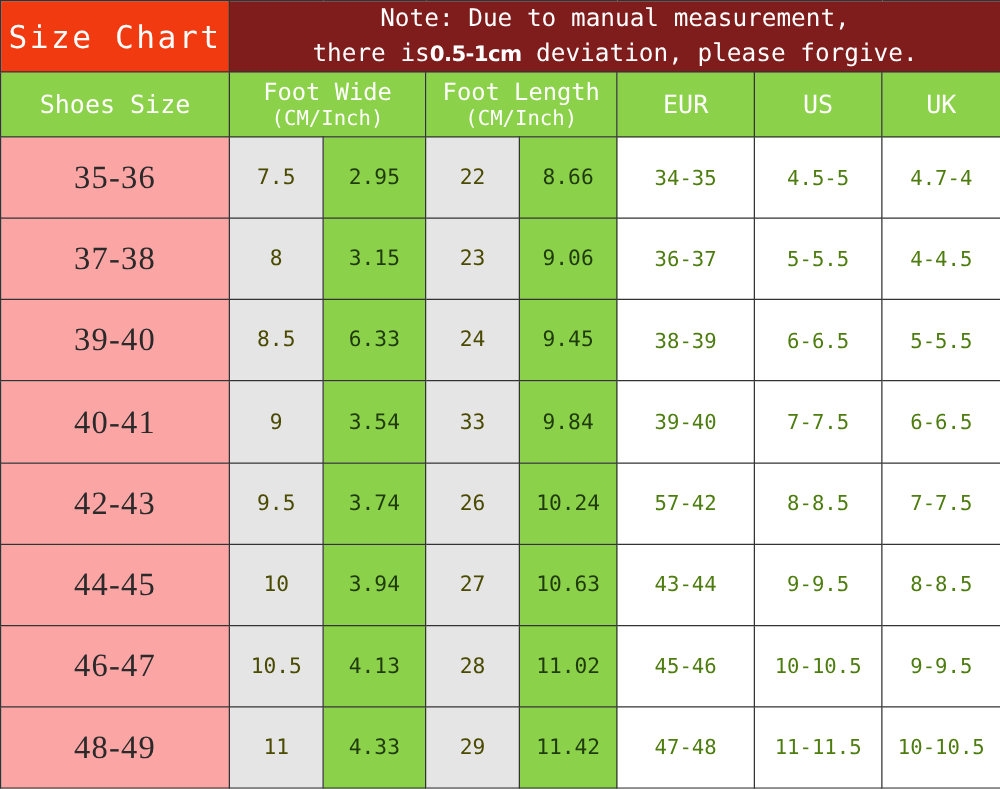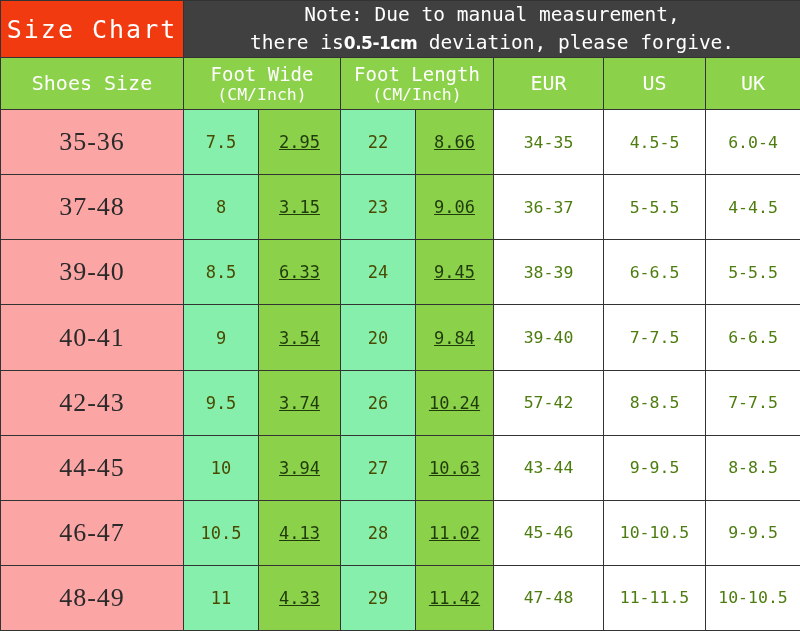--- a/index.html
+++ b/index.html
@@ -47,21 +47,21 @@
     background: #f23a10;
     color: #ffffff;
     font-family: "DejaVu Sans Mono", "Liberation Mono", monospace;
     font-size: 25px;
     letter-spacing: 2px;
     border-color: #f23a10;
     border-bottom-color: #333333;
   }
 
   td.note-cell {
-    background: #404040;
+    background: #7f1d1d;
     color: #ffffff;
     font-family: "DejaVu Sans Mono", "Liberation Mono", monospace;
     font-size: 19.5px;
     line-height: 1.42;
     border-color: #f23a10;
     border-bottom-color: #333333;
     padding: 0 6px;
   }
   .note-line { display: block; white-space: nowrap; }
   .note-em {
@@ -89,33 +89,32 @@
   
   tr.data-row { height: 64px; }
 
   td.size-cell {
     background: #fca5a5;
     color: #2a2a2a;
     font-size: 26px;
     letter-spacing: 1px;
   }
   td.cm-cell {
-    background: #86efac;
+    background: #e5e5e5;
     color: #4a4a00;
     font-family: "DejaVu Sans Mono", "Liberation Mono", monospace;
     font-size: 17px;
     border-color: #cccc00;
   }
   td.in-cell {
     background: #8cd14a;
     color: #1f3b0c;
     font-family: "DejaVu Sans Mono", "Liberation Mono", monospace;
     font-size: 17px;
     border-color: #6aa832;
-    text-decoration: underline;
   }
   td.plain-cell {
     background: #ffffff;
     color: #4d7c0f;
     font-family: "DejaVu Sans Mono", "Liberation Mono", monospace;
     font-size: 16.5px;
   }
 </style>
 </head>
 <body>
@@ -159,24 +158,24 @@
     </tr>
 
   <tr class="data-row">
         <td class="size-cell">35-36</td>
         <td class="cm-cell">7.5</td>
         <td class="in-cell">2.95</td>
         <td class="cm-cell">22</td>
         <td class="in-cell">8.66</td>
         <td class="plain-cell">34-35</td>
         <td class="plain-cell">4.5-5</td>
-        <td class="plain-cell">6.0-4</td>
-      </tr>
-      <tr class="data-row">
-        <td class="size-cell">37-48</td>
+        <td class="plain-cell">4.7-4</td>
+      </tr>
+      <tr class="data-row">
+        <td class="size-cell">37-38</td>
         <td class="cm-cell">8</td>
         <td class="in-cell">3.15</td>
         <td class="cm-cell">23</td>
         <td class="in-cell">9.06</td>
         <td class="plain-cell">36-37</td>
         <td class="plain-cell">5-5.5</td>
         <td class="plain-cell">4-4.5</td>
       </tr>
       <tr class="data-row">
         <td class="size-cell">39-40</td>
@@ -185,21 +184,21 @@
         <td class="cm-cell">24</td>
         <td class="in-cell">9.45</td>
         <td class="plain-cell">38-39</td>
         <td class="plain-cell">6-6.5</td>
         <td class="plain-cell">5-5.5</td>
       </tr>
       <tr class="data-row">
         <td class="size-cell">40-41</td>
         <td class="cm-cell">9</td>
         <td class="in-cell">3.54</td>
-        <td class="cm-cell">20</td>
+        <td class="cm-cell">33</td>
         <td class="in-cell">9.84</td>
         <td class="plain-cell">39-40</td>
         <td class="plain-cell">7-7.5</td>
         <td class="plain-cell">6-6.5</td>
       </tr>
       <tr class="data-row">
         <td class="size-cell">42-43</td>
         <td class="cm-cell">9.5</td>
         <td class="in-cell">3.74</td>
         <td class="cm-cell">26</td>

